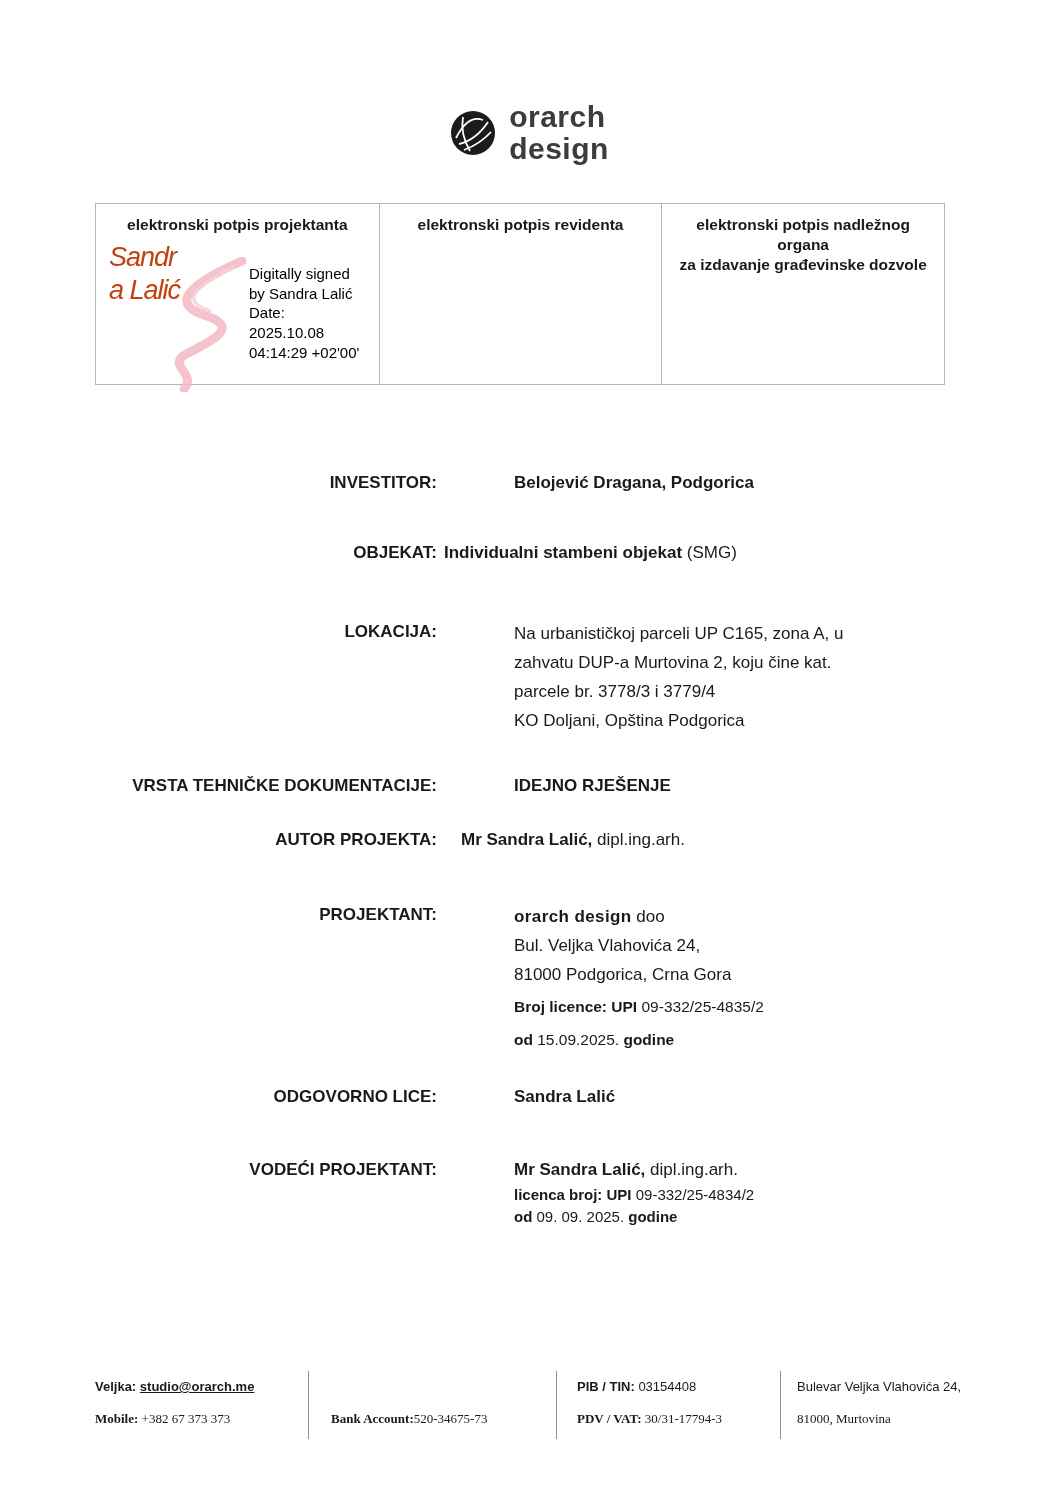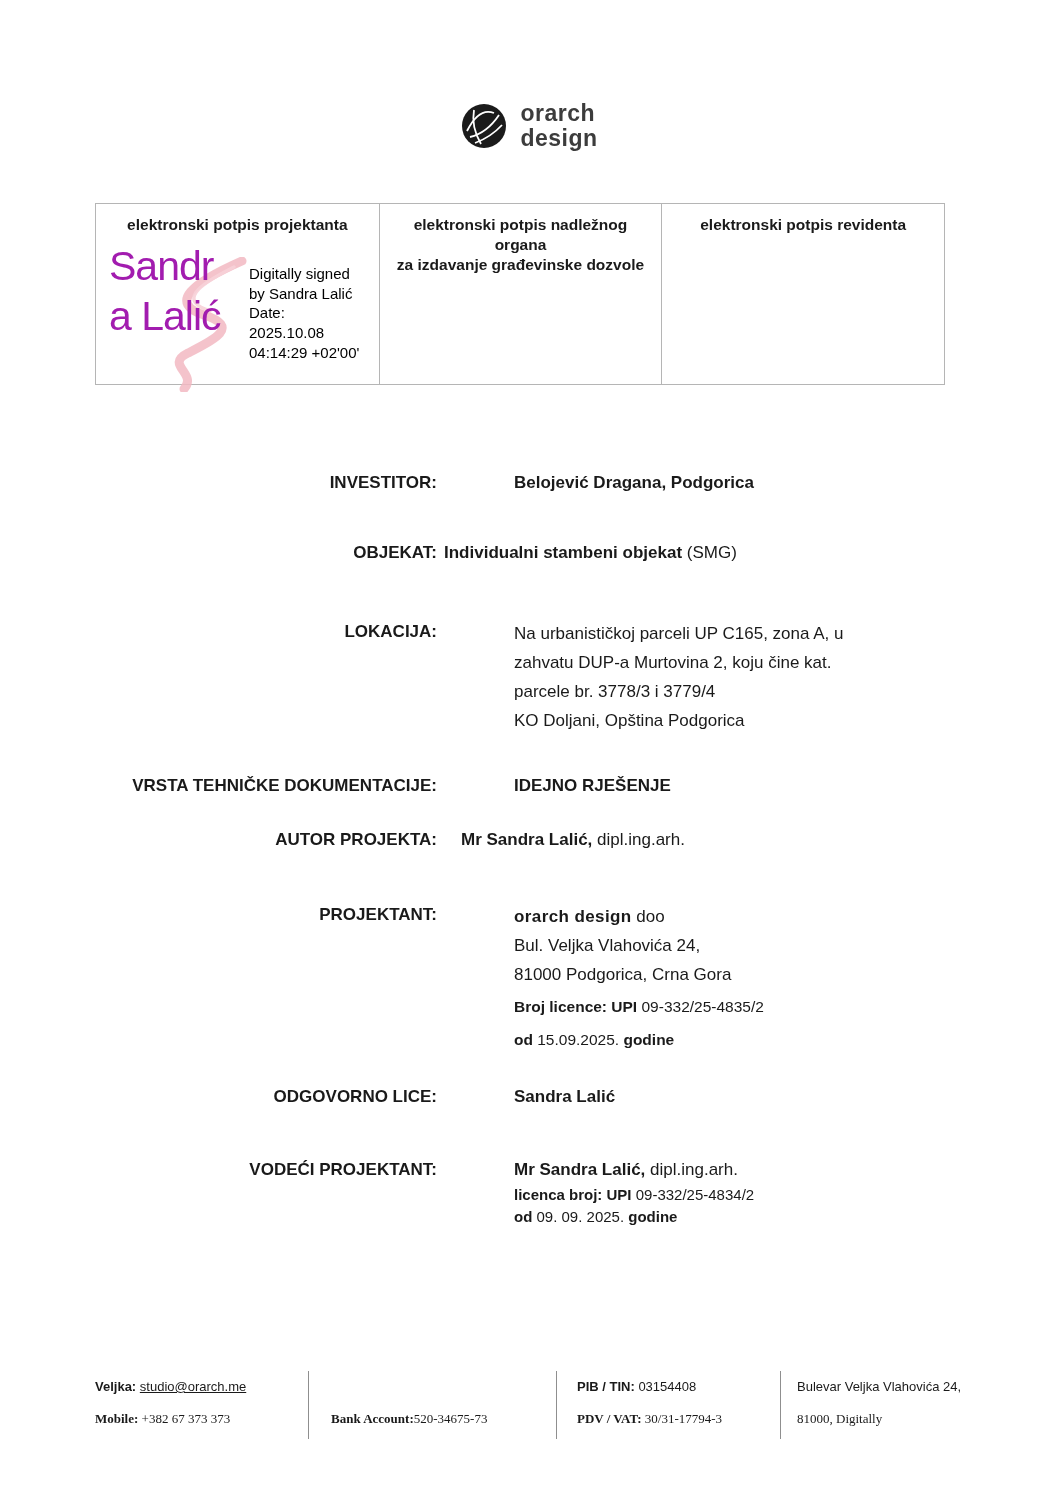--- a/index.html
+++ b/index.html
@@ -8,35 +8,35 @@
     width:1059px; height:1497px;
     background:#ffffff;
     font-family:"Liberation Sans", sans-serif;
     color:#1a1a1a;
     overflow:hidden;
   }
 
   
   .logo { position:absolute; top:101px; left:0; width:100%;
           display:flex; justify-content:center; align-items:center; gap:13px; }
-  .logo-text { font-weight:700; font-size:23px; line-height:1.07;
+  .logo-text { font-weight:700; font-size:30px; line-height:1.07;
                color:#3c3c3c; letter-spacing:0.5px; }
 
   
   .sig-table { position:absolute; top:203px; left:95px; width:850px; height:182px;
                box-sizing:border-box; border:1px solid #b5b5b5;
                display:grid; grid-template-columns:1fr 1fr 1fr; }
   .sig-cell { box-sizing:border-box; border-left:1px solid #b5b5b5; padding:11px 10px 8px 10px; }
   .sig-cell:first-child { border-left:none; }
   .sig-header { font-weight:700; font-size:15.5px; line-height:1.3;
                 text-align:center; white-space:pre-line; }
   .sig-body { position:relative; display:flex; margin-top:6px; padding-left:3px; }
   .sig-name { position:relative; z-index:1; width:140px; flex:0 0 140px;
-              font-size:41px; font-weight:300; line-height:1.22;
-              letter-spacing:-1px; white-space:pre-line; color:#a21caf; }
+              font-size:27px; font-weight:300; line-height:1.22;
+              letter-spacing:-1px; white-space:pre-line; color:#c2410c;font-style:italic; }
   .sig-details { position:relative; z-index:2; font-size:15px; line-height:1.31;
                  margin-top:23px; white-space:pre-line; color:#000; }
   .ribbon { position:absolute; left:48px; top:16px; z-index:0; }
 
   
   .main { position:absolute; top:385px; left:95px; width:850px; }
   .row { display:grid; grid-template-columns:342px 1fr; column-gap:77px;
          font-size:17px; line-height:26px; }
   .row .label { font-weight:700; text-align:right; }
   .b { font-weight:700; }
@@ -60,21 +60,21 @@
   .footer { position:absolute; left:95px; top:1371px; width:867px;
             display:grid; grid-template-columns:213px 248px 224px 1fr; }
   .f-col { box-sizing:border-box; padding:7px 0 10px 0; min-height:68px; }
   .f-col + .f-col { border-left:1px solid #8f8f8f; }
   .f-col2 { padding-left:22px; }
   .f-col3 { padding-left:20px; }
   .f-col4 { padding-left:16px; }
   .f-line { font-size:13px; line-height:17px; }
   .f-line + .f-line { margin-top:15px;font-family:Liberation Serif, serif; }
   .f-label { font-weight:700; }
-  .f-link { text-decoration:underline; color:inherit; cursor:pointer; }
+  .f-link { text-decoration:underline; color:inherit; cursor:pointer;font-weight:bold; }
 </style>
 </head>
 <body>
 
 <div class="page">
 
   <div class="logo">
     <span style="display:inline-flex;">
       <svg width="46" height="46" viewBox="0 0 46 46">
         <circle cx="23" cy="23" r="22" fill="#1b1b1b"></circle>
@@ -103,25 +103,25 @@
         <div class="sig-name">Sandr
 a Lalić</div>
         <div class="sig-details">Digitally signed
 by Sandra Lalić
 Date:
 2025.10.08
 04:14:29 +02'00'</div>
       </div>
     </div>
     <div class="sig-cell">
+      <div class="sig-header">elektronski potpis revidenta</div>
+    </div>
+    <div class="sig-cell">
       <div class="sig-header">elektronski potpis nadležnog organa
 za izdavanje građevinske dozvole</div>
-    </div>
-    <div class="sig-cell">
-      <div class="sig-header">elektronski potpis revidenta</div>
     </div>
   </div>
 
   <div class="main">
 
     <div class="row m-investitor">
       <div class="label">INVESTITOR:</div>
       <div class="value">
         <span class="b">Belojević Dragana, Podgorica</span>
       </div>
@@ -212,17 +212,17 @@
     <div class="f-col f-col3">
       <div class="f-line">
         <span class="f-label">PIB / TIN:</span><span> 03154408</span>
       </div>
       <div class="f-line">
         <span class="f-label">PDV / VAT:</span><span> 30/31-17794-3</span>
       </div>
     </div>
     <div class="f-col f-col4">
       <div class="f-line">Bulevar Veljka Vlahovića 24,</div>
-      <div class="f-line">81000, Digitally</div>
+      <div class="f-line">81000, Murtovina</div>
     </div>
   </div>
 
 </div>
 
 </body></html>

